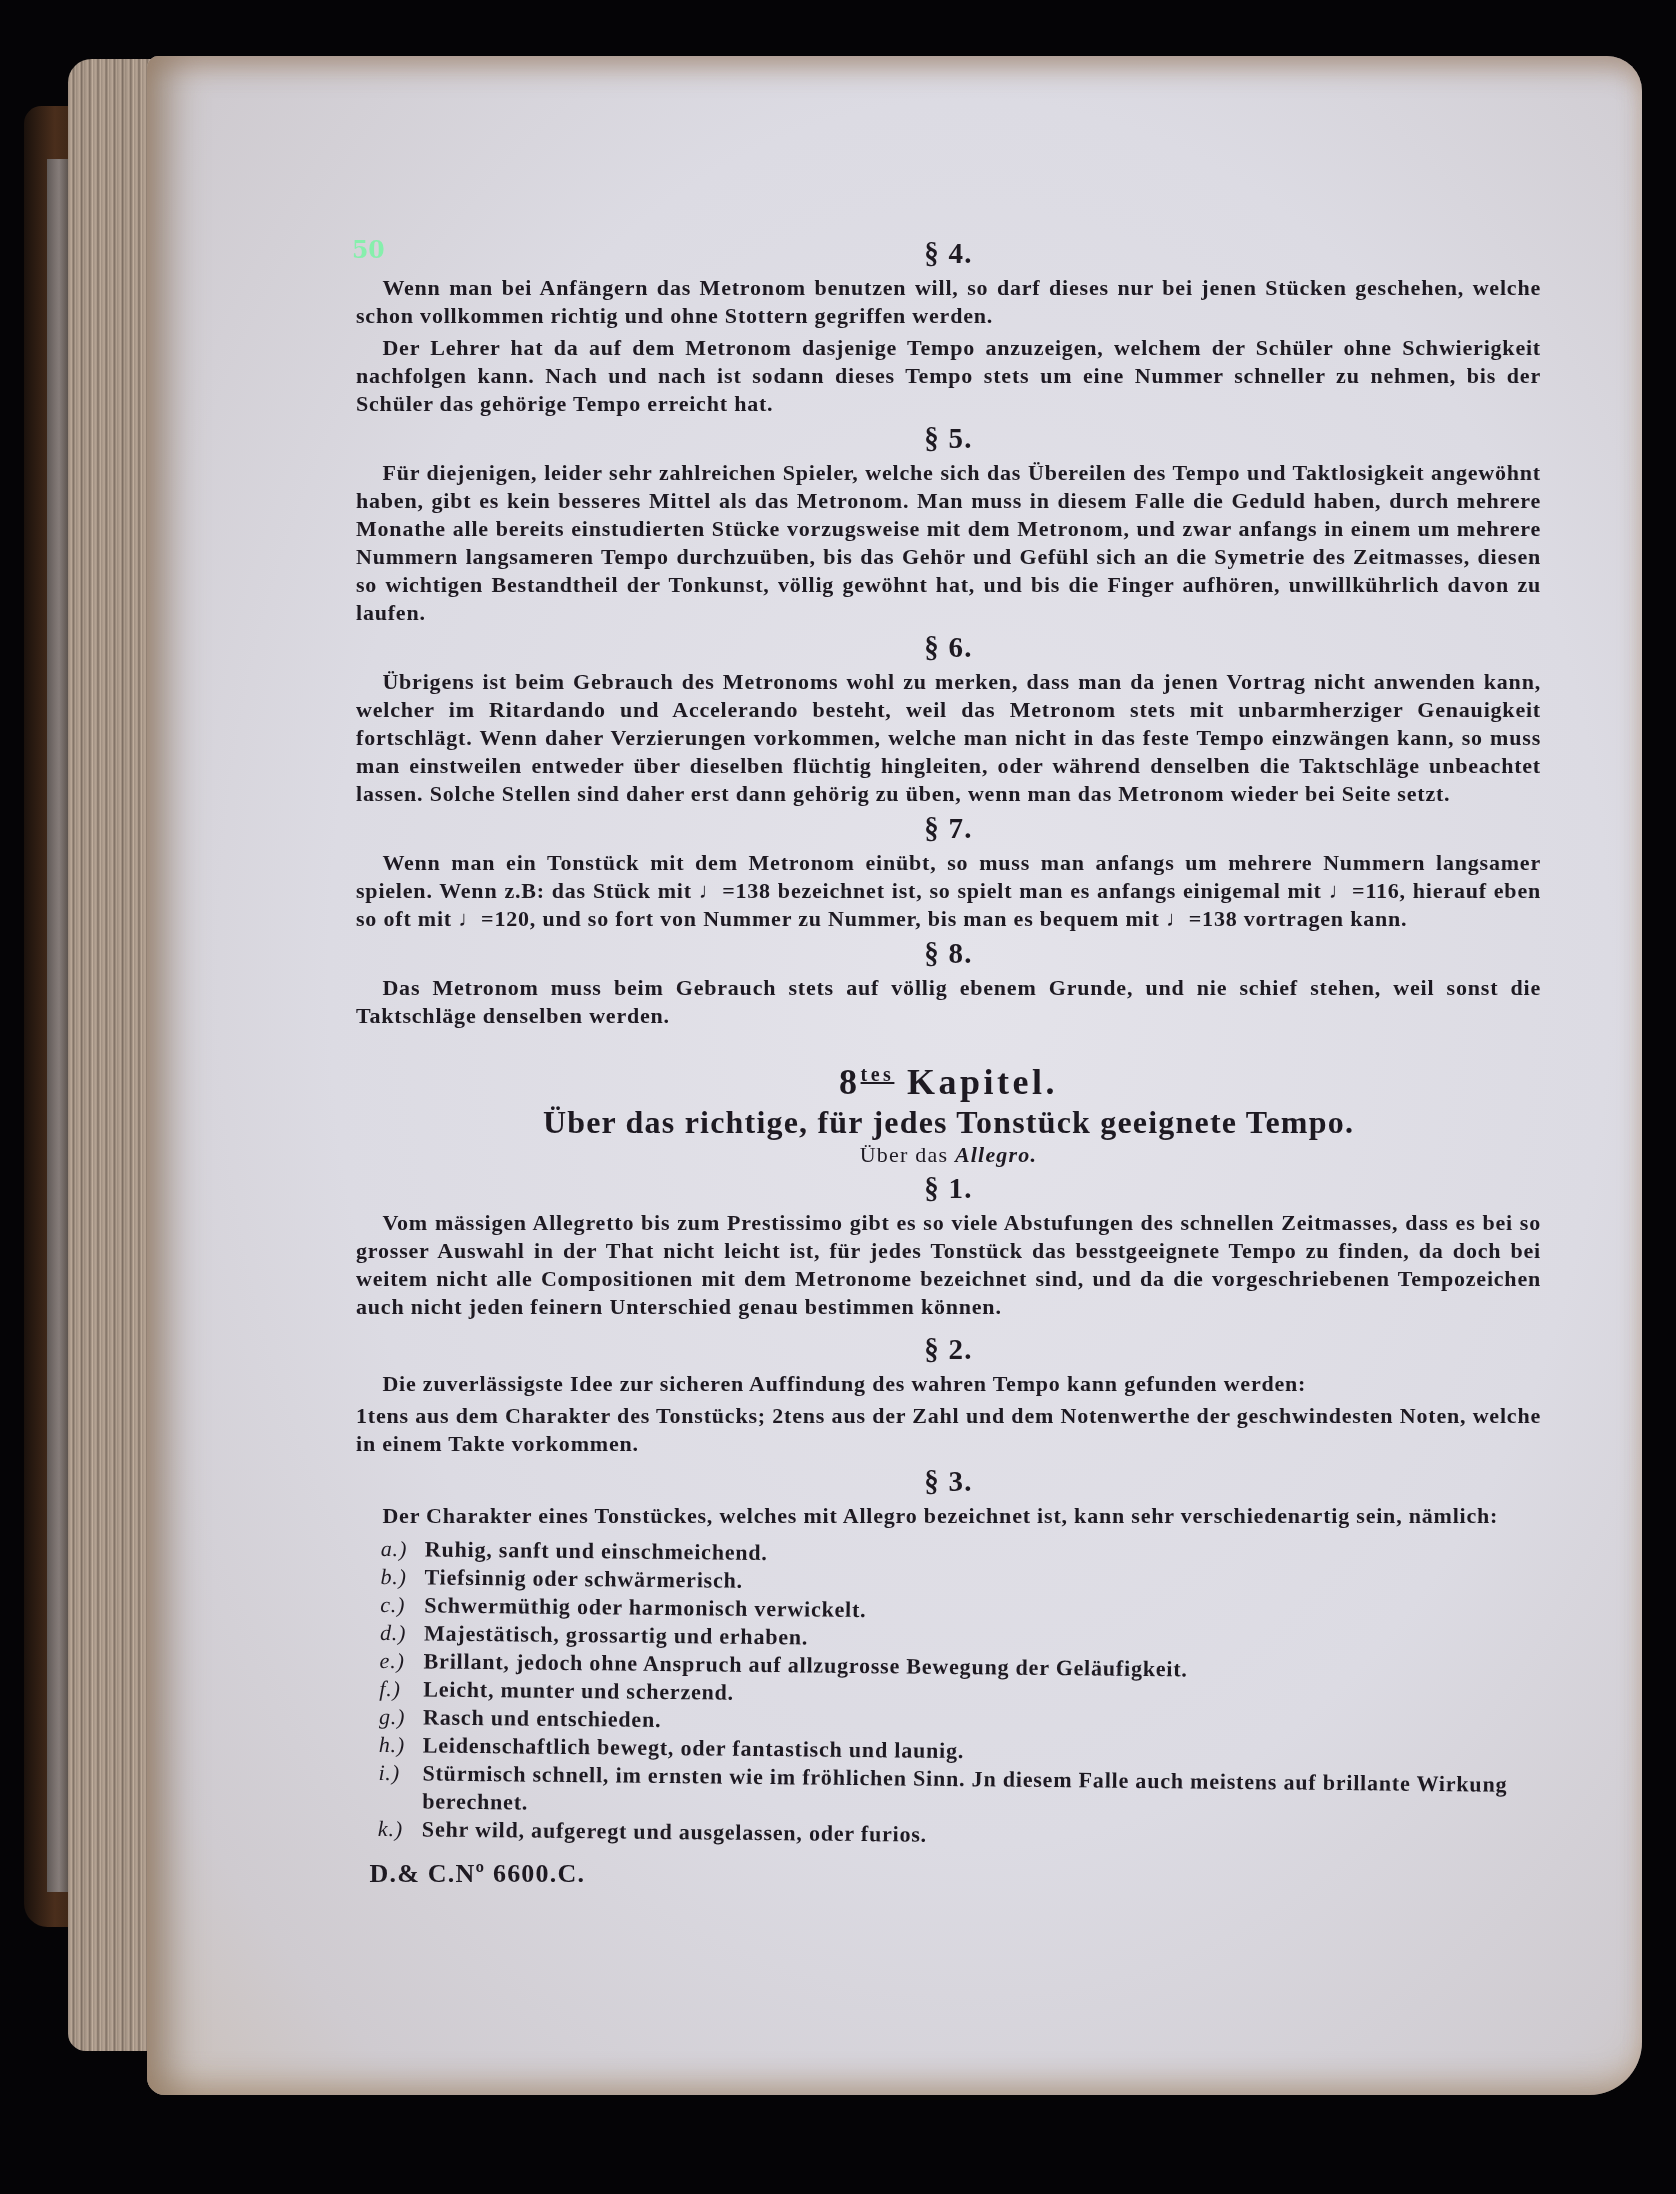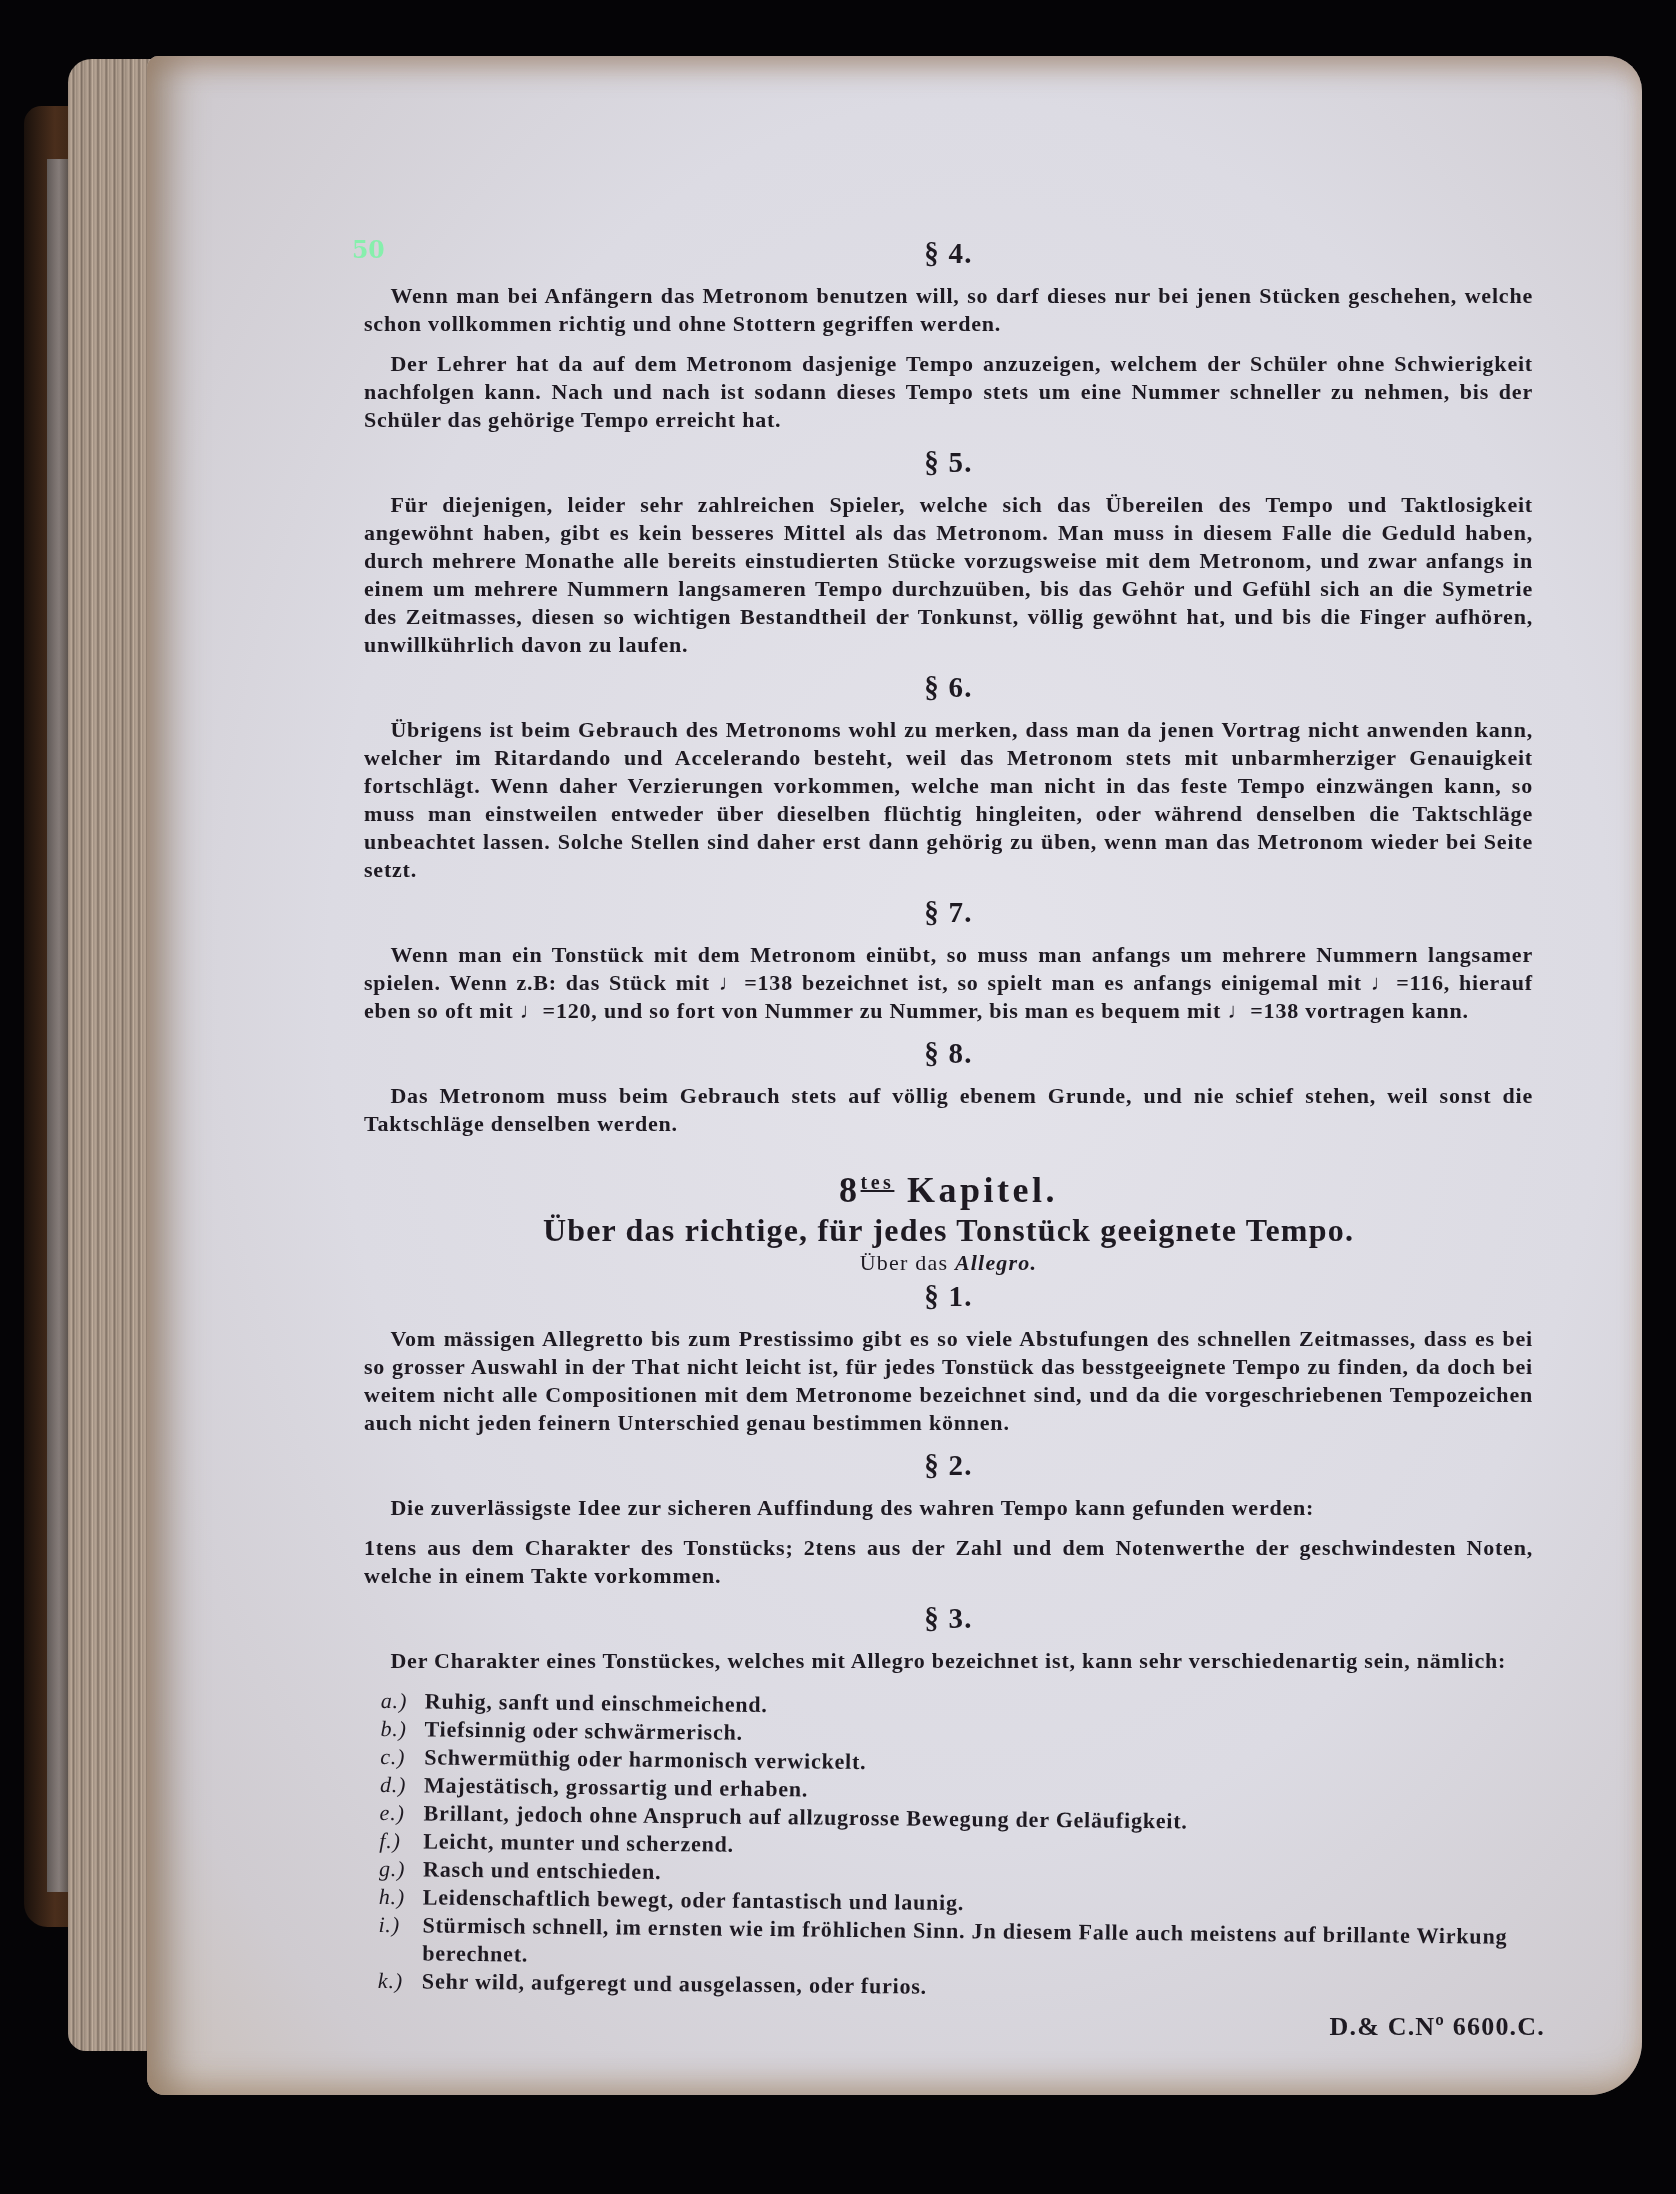--- a/index.html
+++ b/index.html
@@ -37,33 +37,33 @@
     font-size:22px;
     line-height:28px;
     transform: scaleX(1.0);
   }
   .pagenum {
     position:absolute; left:352px; top:236px; font-size:23.5px; font-weight:bold; color:#86efac;
   }
   .sec {
     text-align:center; font-size:29px; line-height:33px; margin:2.3px 0 1.2px 0; letter-spacing:1.2px;
   }
-  .para { text-align:justify; text-indent:26.4px; letter-spacing:0.8px; margin:12px; }
+  .para { text-align:justify; text-indent:26.4px; letter-spacing:0.8px; margin:4px; }
   .para.noind { text-indent:0; }
   .it { font-style:italic; font-weight:bold; }
   .chapter {
     text-align:center; font-size:36px; line-height:47px; margin-top:20.6px; letter-spacing:3.5px;
   }
   .chapter sup { font-size:20px; text-decoration:underline; }
   .chap-sub { text-align:center; font-size:32px; line-height:33px; letter-spacing:1.2px; }
   .chap-sub2 { text-align:center; font-size:22px; line-height:31px; letter-spacing:1.2px; font-weight:normal; }
   .list { margin:4.7px 0 0 29px; padding:0; list-style:none; transform:rotate(0.6deg); transform-origin:left top; }
   .list li { display:flex; letter-spacing:0.8px; }
   .list .mark { width:44px; flex:none; font-style:italic; font-weight:normal; }
-  .footer-num { text-align:right; font-size:26px; margin-top:17.6px; letter-spacing:1.2px; padding-left:17.6px; }
+  .footer-num { text-align:left; font-size:26px; margin-top:17.6px; letter-spacing:1.2px; padding-left:17.6px; }
 </style>
 </head>
 <body>
 
 <div class="cover"></div>
 <div class="cover-edge"></div>
 <div class="page-stack"></div>
 <div class="page"></div>
 
 <div class="pagenum">50</div>

